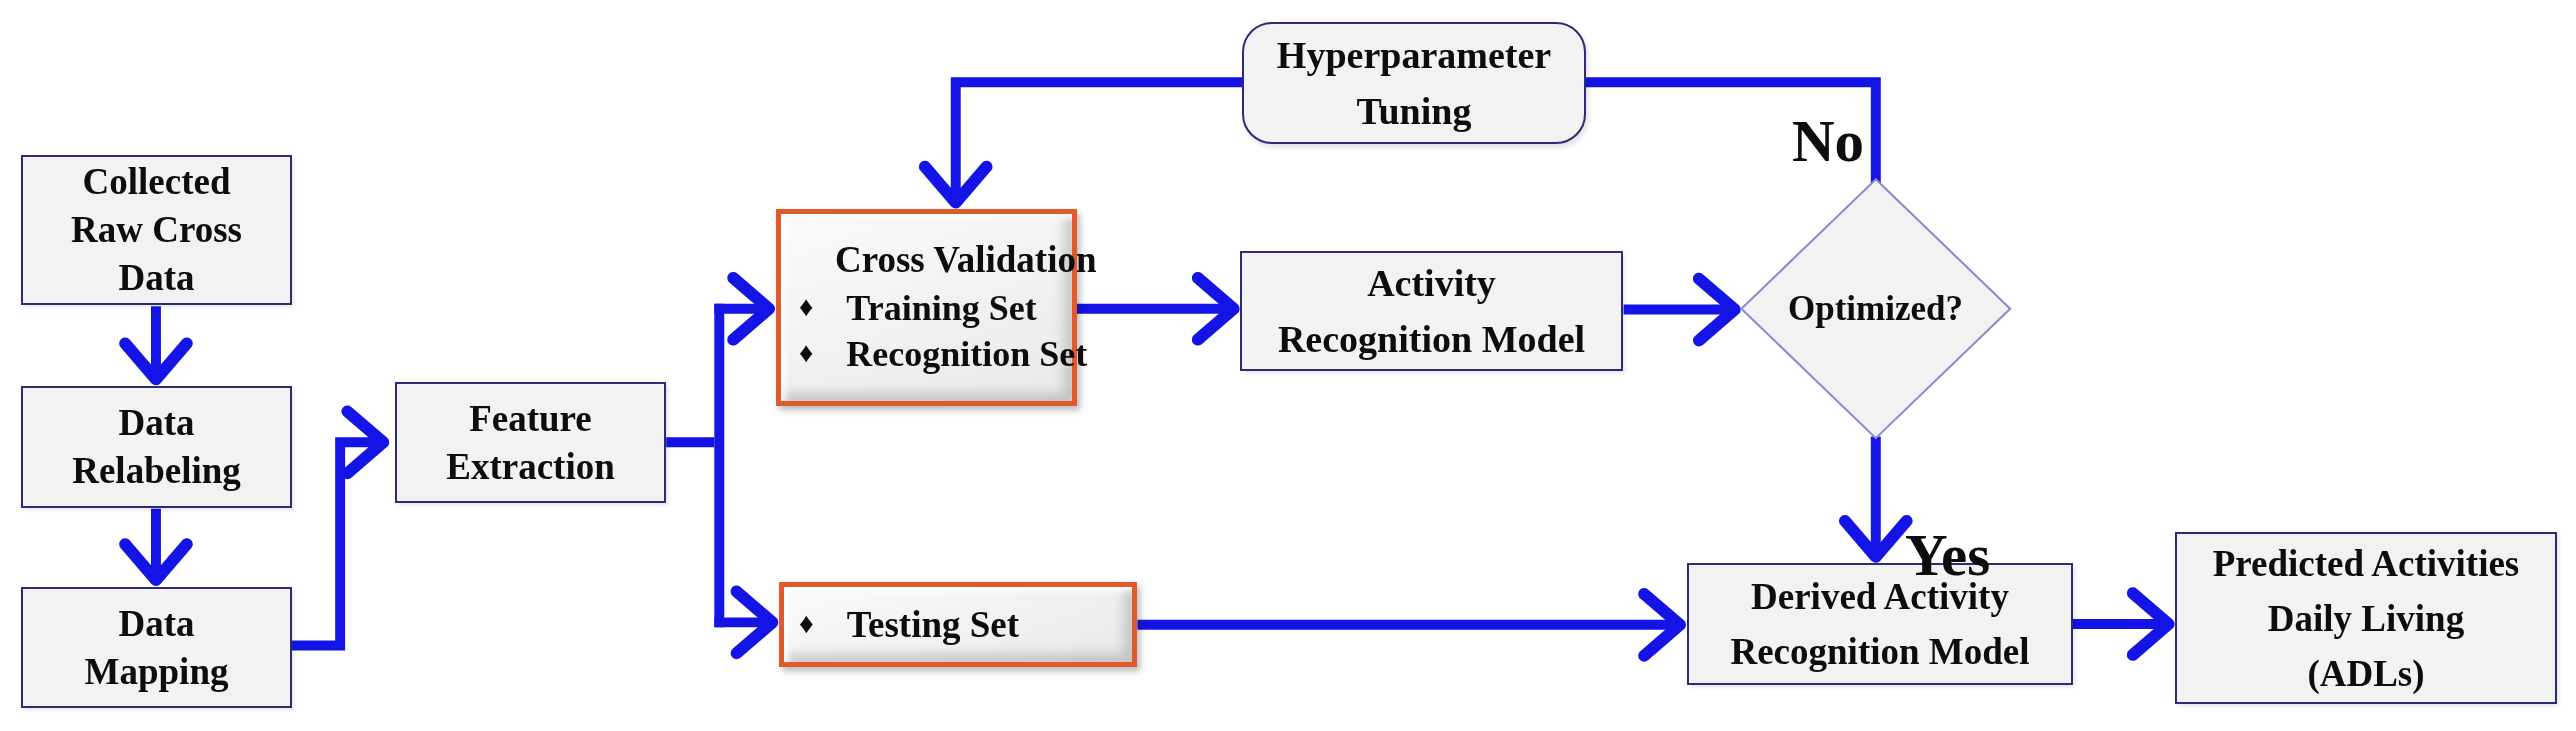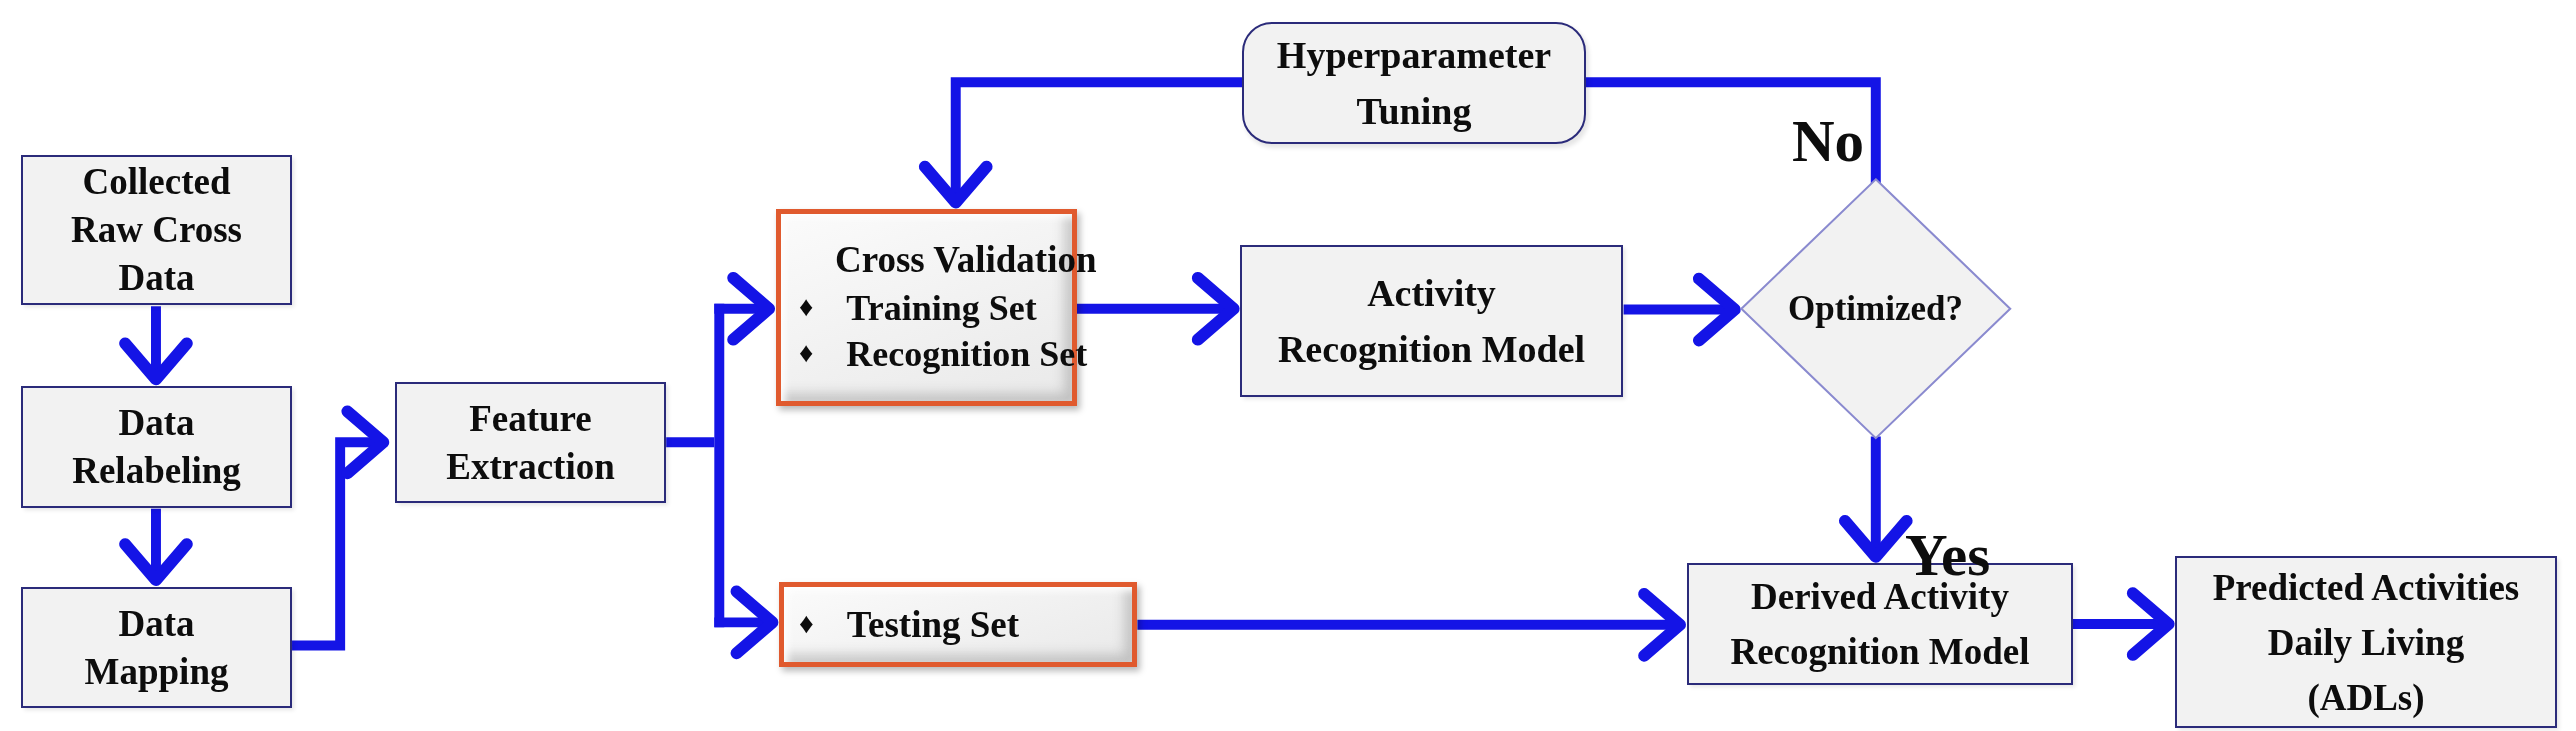--- a/index.html
+++ b/index.html
@@ -126,21 +126,21 @@
     </div>
   </div>
 
   <div class="node orange ts" style="left:779px;top:582px;width:358px;height:85px;">
     <div class="ts-row">
       <span class="bullet">♦</span>
       <span>Testing Set</span>
     </div>
   </div>
 
-  <div class="node fs46" style="left:1240px;top:245px;width:383px;height:152px;font-family:Liberation Serif, serif;">
+  <div class="node fs46" style="left:1240px;top:251px;width:383px;height:120px;font-family:Liberation Serif, serif;">
     <div>Activity
 Recognition Model</div>
   </div>
 
   <div class="node fs46" style="left:1242px;top:21.6px;width:344px;height:122px;border-radius:30px;">
     <div>Hyperparameter
 Tuning</div>
   </div>
 
   <div class="decision-text" style="left:1741px;top:179px;width:269px;height:259px;">
@@ -153,20 +153,20 @@
 
   <div class="edge-label" style="left:1905px;top:489px;margin-top:44px;">
     <span>Yes</span>
   </div>
 
   <div class="node fs44" style="left:1687px;top:563px;width:386px;height:122px;">
     <div>Derived Activity
 Recognition Model</div>
   </div>
 
-  <div class="node fs44" style="left:2175px;top:556px;width:382px;height:172px;">
+  <div class="node fs44" style="left:2175px;top:532px;width:382px;height:172px;">
     <div>Predicted Activities
 Daily Living
 (ADLs)</div>
   </div>
 
 </div>
 
 
 </body></html>

